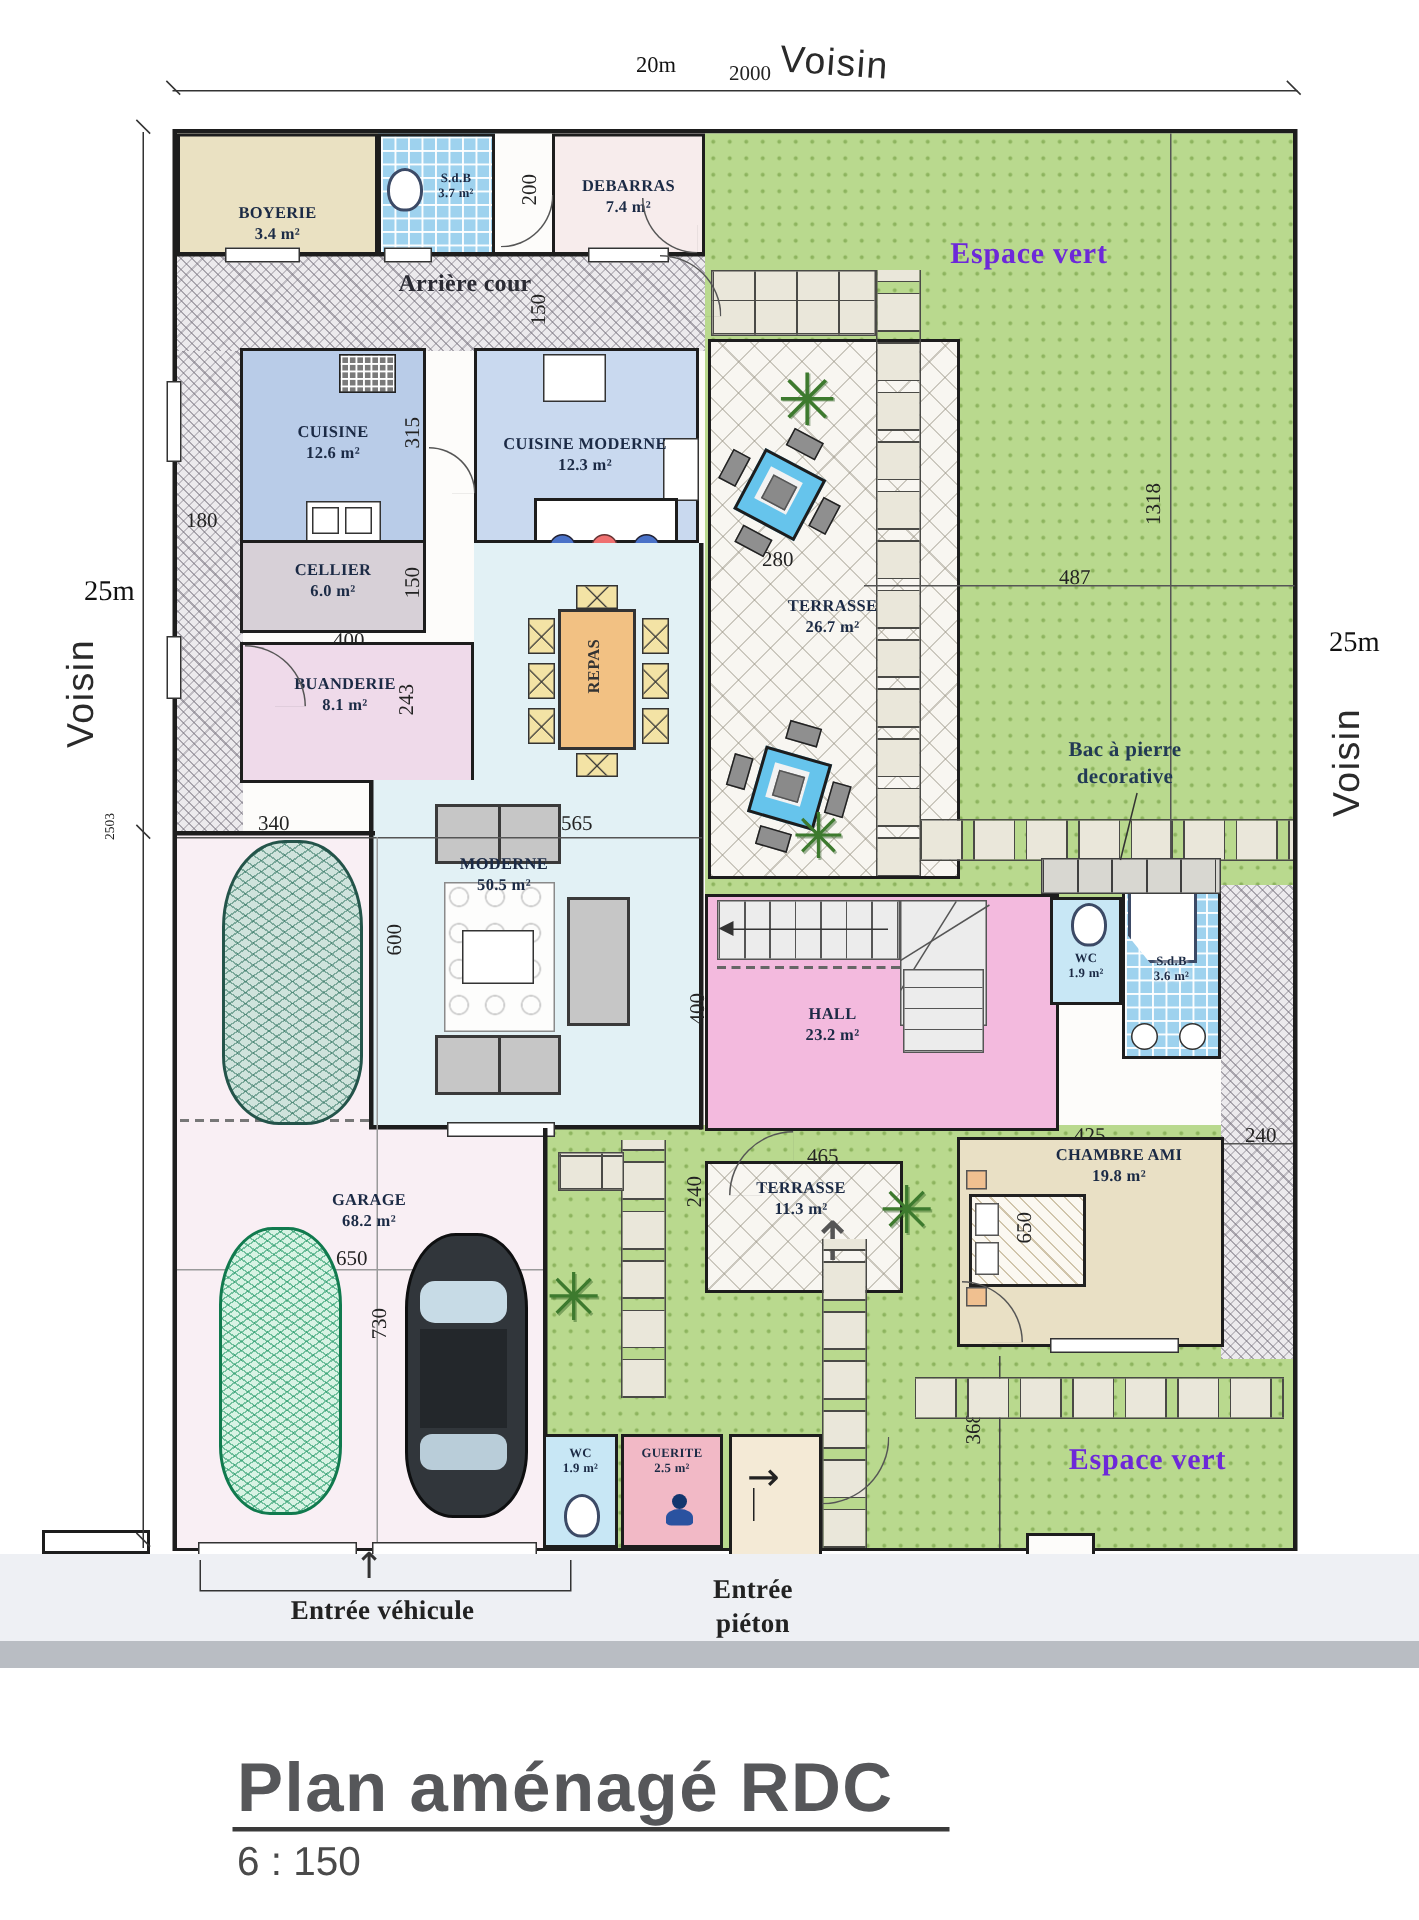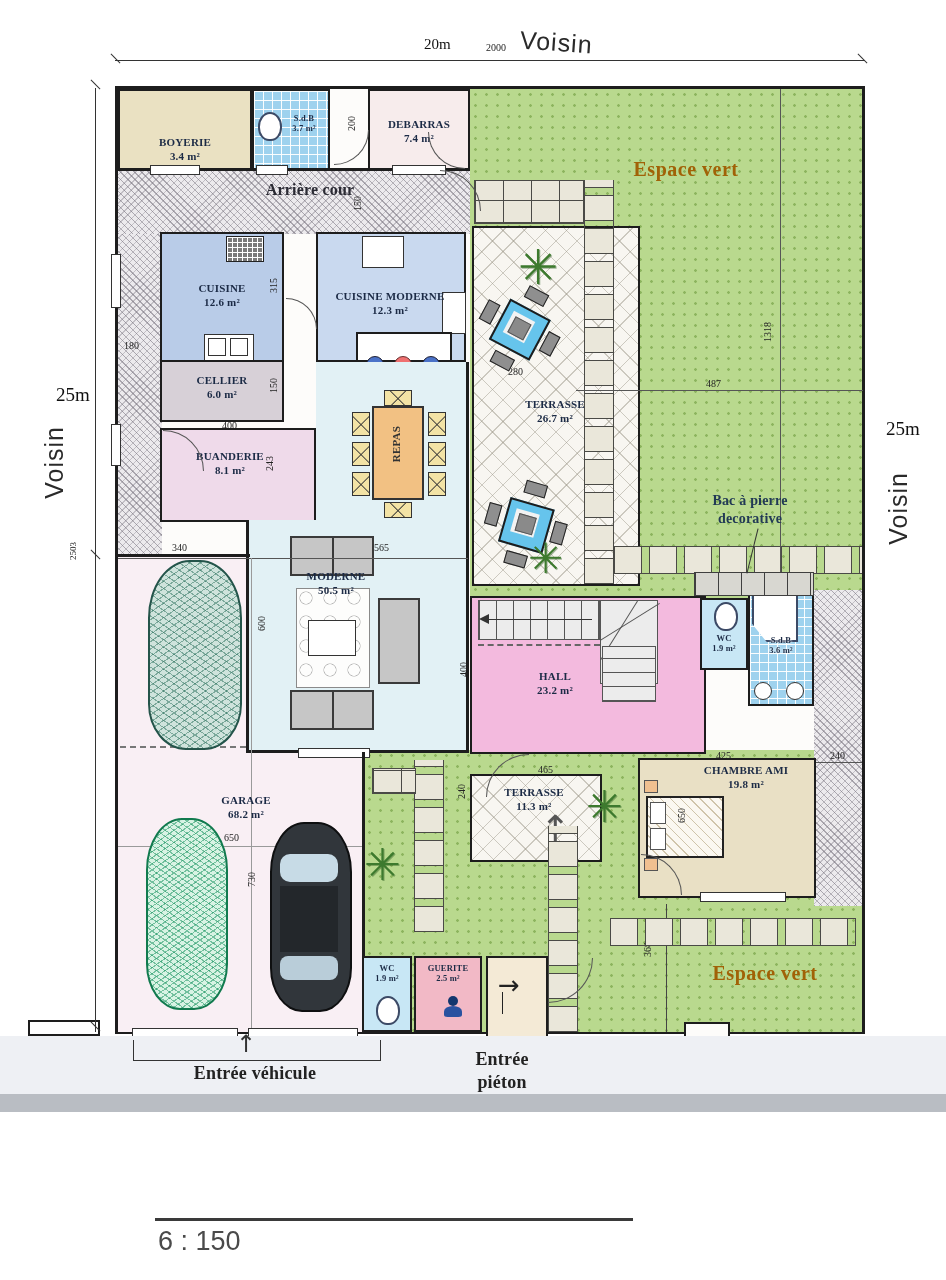--- a/index.html
+++ b/index.html
@@ -13,23 +13,23 @@
   .hatch{background-color:#eceaed;background-image:repeating-linear-gradient(45deg,rgba(115,110,122,.55) 0 1px,transparent 1px 5px),repeating-linear-gradient(-45deg,rgba(115,110,122,.35) 0 1px,transparent 1px 5px);}
   .lattice{background-color:#f8f6f1;background-image:repeating-linear-gradient(45deg,rgba(150,145,130,.45) 0 1px,transparent 1px 15px),repeating-linear-gradient(-45deg,rgba(150,145,130,.45) 0 1px,transparent 1px 15px);}
   .tiles{background-color:#9ed2ee;background-image:linear-gradient(rgba(255,255,255,.95) 1px,transparent 1px),linear-gradient(90deg,rgba(255,255,255,.95) 1px,transparent 1px);background-size:9px 9px;}
   .stones-h{background-image:repeating-linear-gradient(90deg,#4a4a46 0 1px,#eae7da 1px 27px,#4a4a46 27px 28px,transparent 28px 35px);border-top:1px solid #4a4a46;border-bottom:1px solid #4a4a46;}
   .stones-v{background-image:repeating-linear-gradient(0deg,#4a4a46 0 1px,#eae7da 1px 25px,#4a4a46 25px 26px,transparent 26px 33px);border-left:1px solid #4a4a46;border-right:1px solid #4a4a46;}
   .stone-grid{background-color:#eae7da;background-image:repeating-linear-gradient(90deg,#4a4a46 0 1px,transparent 1px 28px),repeating-linear-gradient(0deg,#4a4a46 0 1px,transparent 1px 22px);border:1px solid #4a4a46;}
   .blocks{background-image:repeating-linear-gradient(90deg,#3f3f3f 0 1px,#d8d7d1 1px 23px);border:1px solid #3f3f3f;background-color:#d8d7d1;}
   .rlabel{position:absolute;text-align:center;color:#1b2a45;font-weight:bold;font-size:11px;line-height:1.25;letter-spacing:.2px;}
   .rlabel .ln{display:block;}
   .rlabel.small{font-size:8.5px;line-height:1.15;}
-  .dim{position:absolute;font-size:10px;color:#232323;white-space:nowrap;}
+  .dim{position:absolute;font-size:14px;color:#232323;white-space:nowrap;}
   .vtext{writing-mode:vertical-rl;transform:rotate(180deg);}
-  .zone-label{position:absolute;text-align:center;color:#a16207;font-weight:bold;font-size:20px;letter-spacing:.5px;}
+  .zone-label{position:absolute;text-align:center;color:#6d28d9;font-weight:bold;font-size:20px;letter-spacing:.5px;}
   .side-dim{position:absolute;font-size:19px;color:#111;}
   .voisin{position:absolute;font-family:"Liberation Sans",sans-serif;font-size:25px;color:#2a2a2a;letter-spacing:1px;}
   .win{position:absolute;background:#ffffff;border:1px solid #333;}
   .arc{position:absolute;border:1px solid #555;background:transparent;}
   .arc-br{border-top:none;border-left:none;border-bottom-right-radius:100%;}
   .arc-bl{border-top:none;border-right:none;border-bottom-left-radius:100%;}
   .arc-tr{border-bottom:none;border-left:none;border-top-right-radius:100%;}
   .arc-tl{border-bottom:none;border-right:none;border-top-left-radius:100%;}
   .sofa{position:absolute;background:#c6c6c6;border:2px solid #3a3a3a;}
   .sofa .split{position:absolute;left:50%;top:0;width:2px;height:100%;background:#3a3a3a;}
@@ -370,16 +370,17 @@
   <div class="tick" style="left:89px;top:84px;"></div>
   <div class="tick" style="left:89px;top:554px;"></div>
   <div class="tick" style="left:89px;top:1026px;"></div>
   <span class="side-dim" style="left:56px;top:384px;">25m</span>
   <span class="voisin vtext" style="left:40px;top:426px;">Voisin</span>
   <span class="dim vtext" style="left:68px;top:542px;font-size:9px;">2503</span>
 
   <span class="side-dim" style="left:886px;top:418px;">25m</span>
   <span class="voisin vtext" style="left:884px;top:472px;">Voisin</span>
 
+  <span class="title-main" style="left:158px;top:1164px;">Plan aménagé RDC</span>
   <div class="abs" style="left:155px;top:1218px;width:478px;height:3px;background:#3a3a3a;"></div>
   <span class="title-scale" style="left:158px;top:1226px;">6 : 150</span>
 
 </div>
 
 </body></html>

